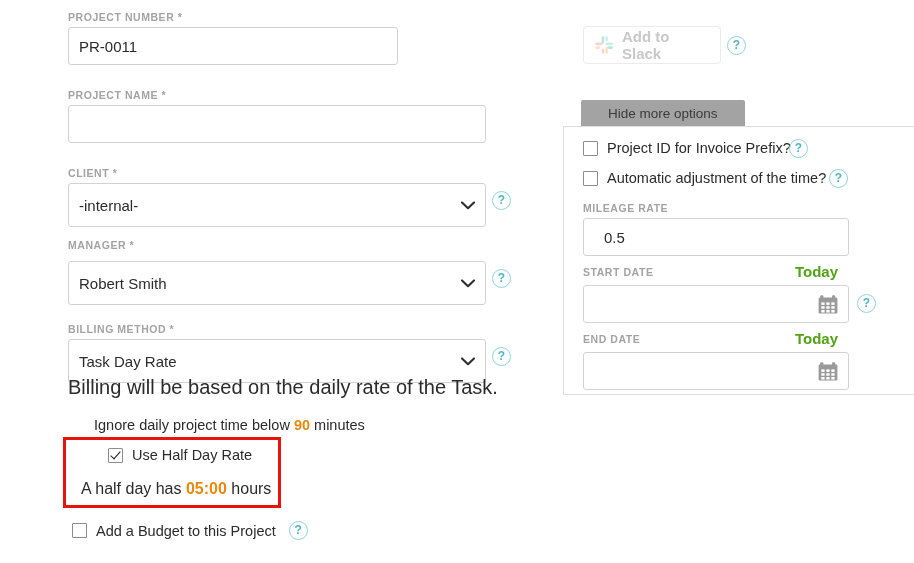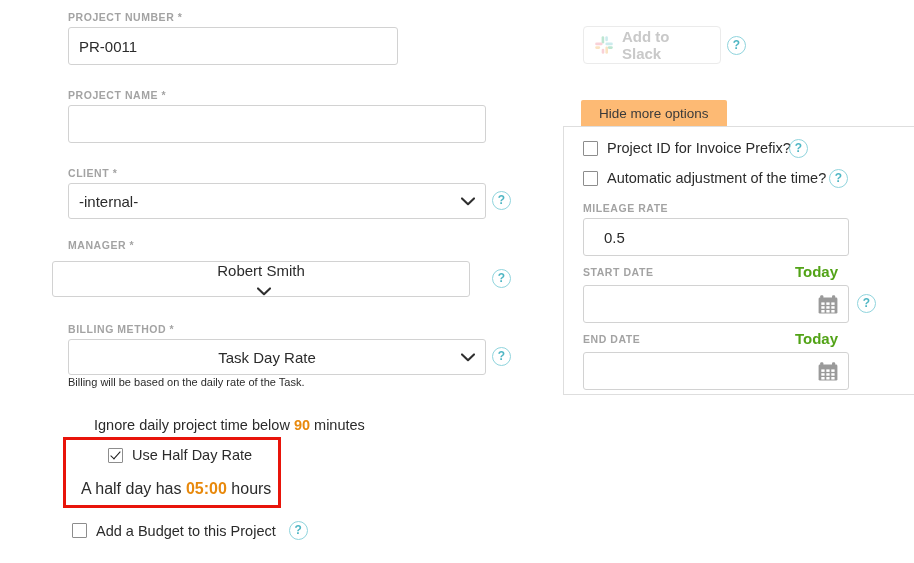--- a/index.html
+++ b/index.html
@@ -24,21 +24,21 @@
     letter-spacing: 0.55px;
     color: #a3a3a3;
     text-transform: uppercase;
     line-height: 13px;
   }
   .input-box {
     box-sizing: border-box;
     border: 1px solid #d2d2d2;
     border-radius: 3px;
     background: #fff;
-    height: 36px;
+    height: 44px;
     display: flex;
     align-items: center;
     padding: 0 10px;
     font-size: 15px;
     color: #2b2b2b;
   }
   .input-box .val { flex: 1 1 auto; }
   .input-box.tall { height: 38px; }
 
   .chevron {
@@ -91,26 +91,26 @@
   #lbl-project-number { position:absolute; left:40px; top:11px; }
   #inp-project-number { position:absolute; left:40px; top:27px; width:330px; }
   #lbl-project-name   { position:absolute; left:40px; top:89px; }
   #inp-project-name   { position:absolute; left:40px; top:105px; width:418px; }
   #project-description{ position:absolute; left:309px; top:140px; display:flex; align-items:center; gap:6px;
                         font-size:15px; font-weight:bold; }
   #lbl-client  { position:absolute; left:40px; top:167px; }
   #inp-client  { position:absolute; left:40px; top:183px; width:418px; }
   #help-client { position:absolute; left:464px; top:191px; }
   #lbl-manager { position:absolute; left:40px; top:239px; }
-  #inp-manager { position:absolute; left:24px; top:261px; width:418px;flex-direction:column; }
+  #inp-manager { position:absolute; left:40px; top:261px; width:418px; }
   #help-manager{ position:absolute; left:464px; top:269px; }
   #lbl-billing { position:absolute; left:40px; top:323px; }
-  #inp-billing { position:absolute; left:40px; top:339px; width:418px;text-align:center; }
+  #inp-billing { position:absolute; left:40px; top:339px; width:418px; }
   #help-billing{ position:absolute; left:464px; top:347px; }
-  #billing-note{ position:absolute; left:40px; top:376px; font-size:11px; color:#2b2b2b; }
+  #billing-note{ position:absolute; left:40px; top:376px; font-size:20px; color:#2b2b2b; }
   #ignore-row  { position:absolute; left:66px; top:417px; font-size:14.5px; color:#2b2b2b; }
 
   #highlight-box {
     position:absolute; left:35px; top:437px; width:218px; height:71px;
     border: 3px solid #e8140a; box-sizing: border-box;
   }
   #cb-half-day { position:absolute; left:44px; top:447px;padding-left:36px; }
   #half-day-note { position:absolute; left:53px; top:480px; font-size:16px; color:#2b2b2b; }
   #cb-budget   { position:absolute; left:44px; top:521px; }
 
@@ -118,22 +118,22 @@
   #slack-button {
     position:absolute; left:555px; top:26px; width:138px; height:38px;
     border:1px solid #ebebeb; border-radius:4px; background:#fff;
     display:flex; align-items:center; gap:8px; padding:0 10px; box-sizing:border-box;
   }
   #slack-label { font-size:15px; font-weight:bold; color:#c9c9c9; }
   #help-slack { position:absolute; left:699px; top:36px; }
 
   #hide-more-options {
     position:absolute; left:553px; top:100px;
-    background:#fdba74; color:#3a3a3a;
-    font-size:13.5px; padding:6px 18px 7px;
+    background:#a3a3a3; color:#3a3a3a;
+    font-size:13.5px; padding:6px 27px 7px;
     border-radius:2px;
   }
   #options-panel {
     position:absolute; left:535px; top:126px; width:357px; height:269px;
     border:1px solid #dedede; box-sizing:border-box; background:#fff;
   }
   #cb-invoice-prefix { position:absolute; left:555px; top:140px;justify-content:space-between; }
   #help-invoice-prefix { position:absolute; left:761px; top:139px; }
   #cb-auto-adjust { position:absolute; left:555px; top:170px; }
   #help-auto-adjust { position:absolute; left:801px; top:169px; }

